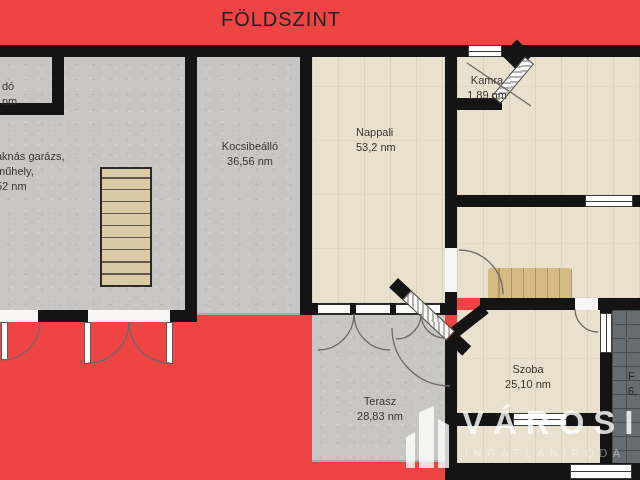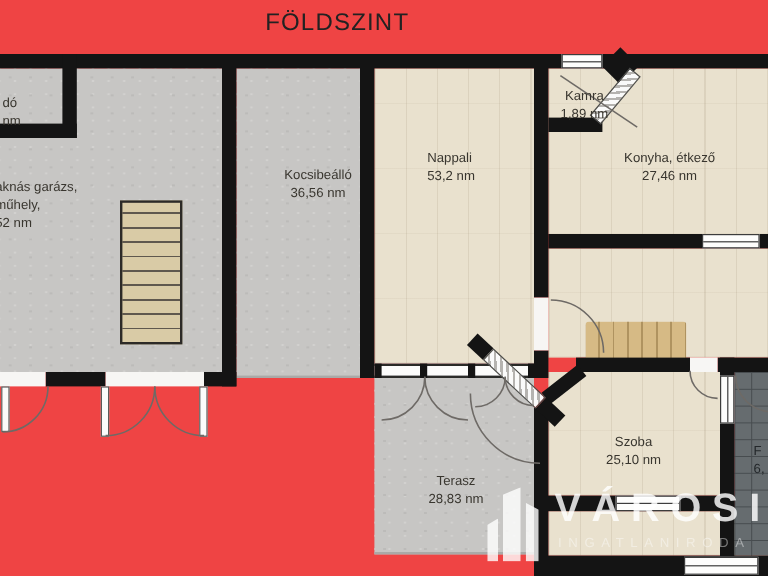--- a/index.html
+++ b/index.html
@@ -163,31 +163,27 @@
 
   <div class="room-label leftalign" style="left:2px;top:62px;">
     <div>dó</div>
     <div>nm</div>
   </div>
   <div class="room-label leftalign" style="left:-4px;top:132px;">
     <div>aknás garázs,</div>
     <div>műhely,</div>
     <div>52 nm</div>
   </div>
-  <div class="room-label" style="left:265px;top:122px;">
+  <div class="room-label" style="left:250px;top:122px;">
     <div>Kocsibeálló</div>
     <div>36,56 nm</div>
   </div>
   <div class="room-label leftalign" style="left:356px;top:108px;">
     <div>Nappali</div>
     <div>53,2 nm</div>
-  </div>
-  <div class="room-label" style="left:558px;top:108px;">
-    <div>Konyha, étkező</div>
-    <div>27,46 nm</div>
   </div>
   <div class="room-label" style="left:487px;top:56px;">
     <div>Kamra</div>
     <div>1,89 nm</div>
   </div>
   <div class="room-label" style="left:528px;top:345px;">
     <div>Szoba</div>
     <div></div>
     <div>25,10 nm</div>
   </div>

